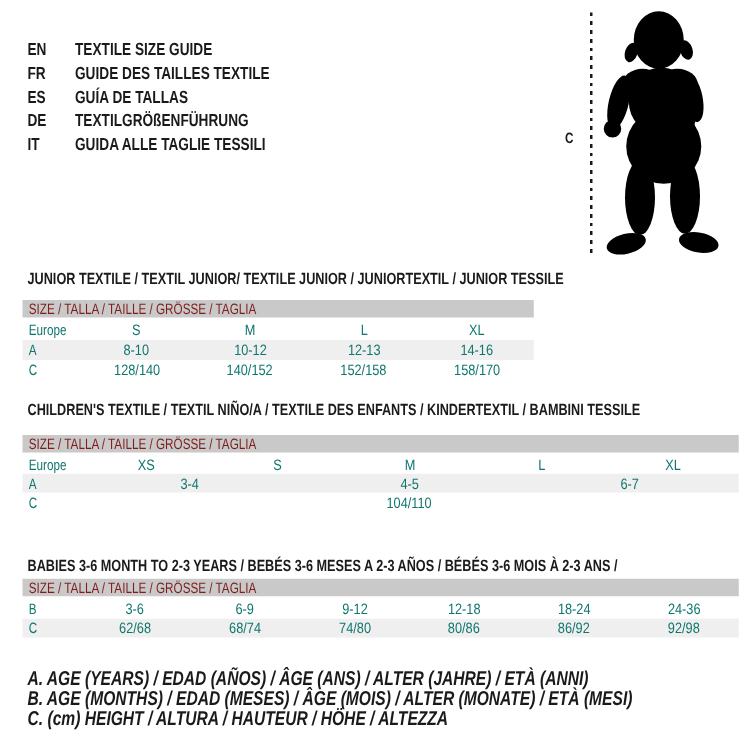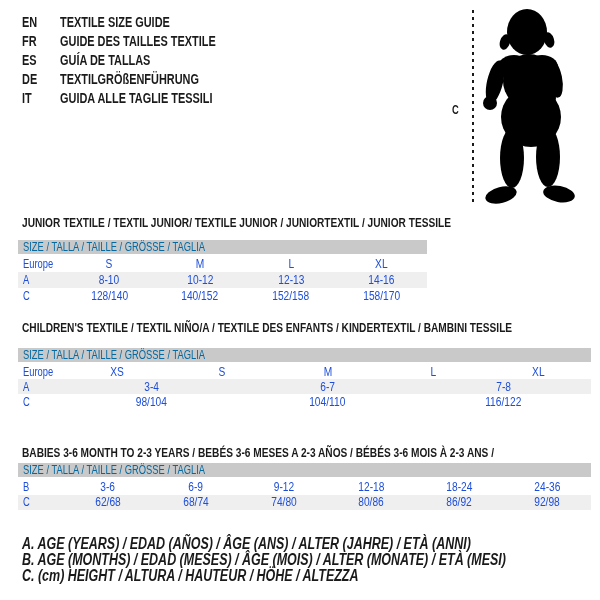--- a/index.html
+++ b/index.html
@@ -6,43 +6,43 @@
   .page{
     position:relative; width:600px; height:600px; background:#ffffff;
     font-family:"Liberation Sans","DejaVu Sans",sans-serif;
     color:var(--text,#1a1a1a); overflow:hidden;
   }
   
   .cx-l{display:inline-block; white-space:pre; transform:scaleX(0.78); transform-origin:0 50%;}
   .cx-c{display:inline-block; white-space:pre; transform:scaleX(0.85); transform-origin:50% 50%;}
 
   
-  .lang-block{position:absolute; left:22px; top:12px;}
+  .lang-block{position:absolute; left:22px; top:29px;}
   .lang-row{display:flex; height:19px; align-items:center; font-size:14px; font-weight:bold;}
   .lang-code{width:38px; flex:0 0 38px;}
 
   
   .measure-line{position:absolute; left:472px; top:10px; width:2px; height:196px;
     background:repeating-linear-gradient(to bottom, var(--text,#1a1a1a) 0 3px, transparent 3px 7px);}
   .c-label{position:absolute; left:452px; top:103px; font-size:12px; font-weight:bold;}
   .baby{position:absolute; left:479px; top:5px; width:100px; height:205px;}
   .baby g{fill:var(--silhouette,#000);}
 
   
   .tbl-title{position:absolute; left:22px; font-size:13px; font-weight:bold; line-height:16px;}
 
   
   .size-table{position:absolute; left:18px;}
   .t1{top:240px; width:409px;}
   .t2{top:348px; width:573px;}
   .t3{top:463px; width:573px;}
   .size-bar{height:14px; background:var(--header-bar,#c9c9c9); margin-bottom:2px;
     display:flex; align-items:center; padding-left:5px; box-sizing:border-box;
-    font-size:12px; color:#0369a1;}
-  .trow{display:flex; align-items:center; font-size:12px; color:#1d4ed8;}
+    font-size:12px; color:#7f1d1d;}
+  .trow{display:flex; align-items:center; font-size:12px; color:#0f766e;}
   .t1 .trow{height:16px;} .t2 .trow{height:15px;} .t3 .trow{height:15.5px;}
   .trow.shade{background:var(--row-shade,#efefef);}
   .tlabel{flex:0 0 46px; width:46px; padding-left:5px; box-sizing:border-box;}
   .tcell{flex:1; text-align:center;}
 
   
   .footnotes{position:absolute; left:22px; top:536px; font-size:16px; font-weight:bold; line-height:16px;font-style:italic;}
   .footnote{display:block; height:16px;}
 </style>
 </head>
@@ -133,28 +133,26 @@
       <span class="tlabel"><span class="cx-l">Europe</span></span>
       <span class="tcell"><span class="cx-c">XS</span></span>
       <span class="tcell"><span class="cx-c">S</span></span>
       <span class="tcell"><span class="cx-c">M</span></span>
       <span class="tcell"><span class="cx-c">L</span></span>
       <span class="tcell"><span class="cx-c">XL</span></span>
     </div>
     <div class="trow shade">
       <span class="tlabel"><span class="cx-l">A</span></span>
       <span class="tcell"><span class="cx-c">3-4</span></span>
+      <span class="tcell"><span class="cx-c">4-5</span></span>
       <span class="tcell"><span class="cx-c">6-7</span></span>
-      <span class="tcell"><span class="cx-c">7-8</span></span>
     </div>
     <div class="trow">
       <span class="tlabel"><span class="cx-l">C</span></span>
-      <span class="tcell"><span class="cx-c">98/104</span></span>
       <span class="tcell"><span class="cx-c">104/110</span></span>
-      <span class="tcell"><span class="cx-c">116/122</span></span>
     </div>
   </div>
 
   <div class="tbl-title" style="top:445px"><span class="cx-l">BABIES 3-6 MONTH TO 2-3 YEARS / BEBÉS 3-6 MESES A 2-3 AÑOS / BÉBÉS 3-6 MOIS À 2-3 ANS /
 BABYS 3-6 MONATE BIS 2-3 JAHRE / BAMBINI 3-6 MESI A 2-3 ANNI</span></div>
   <div class="size-table t3">
     <div class="size-bar">
         <span class="cx-l">SIZE / TALLA / TAILLE / GRÖSSE / TAGLIA</span>
       </div>
     <div class="trow">

